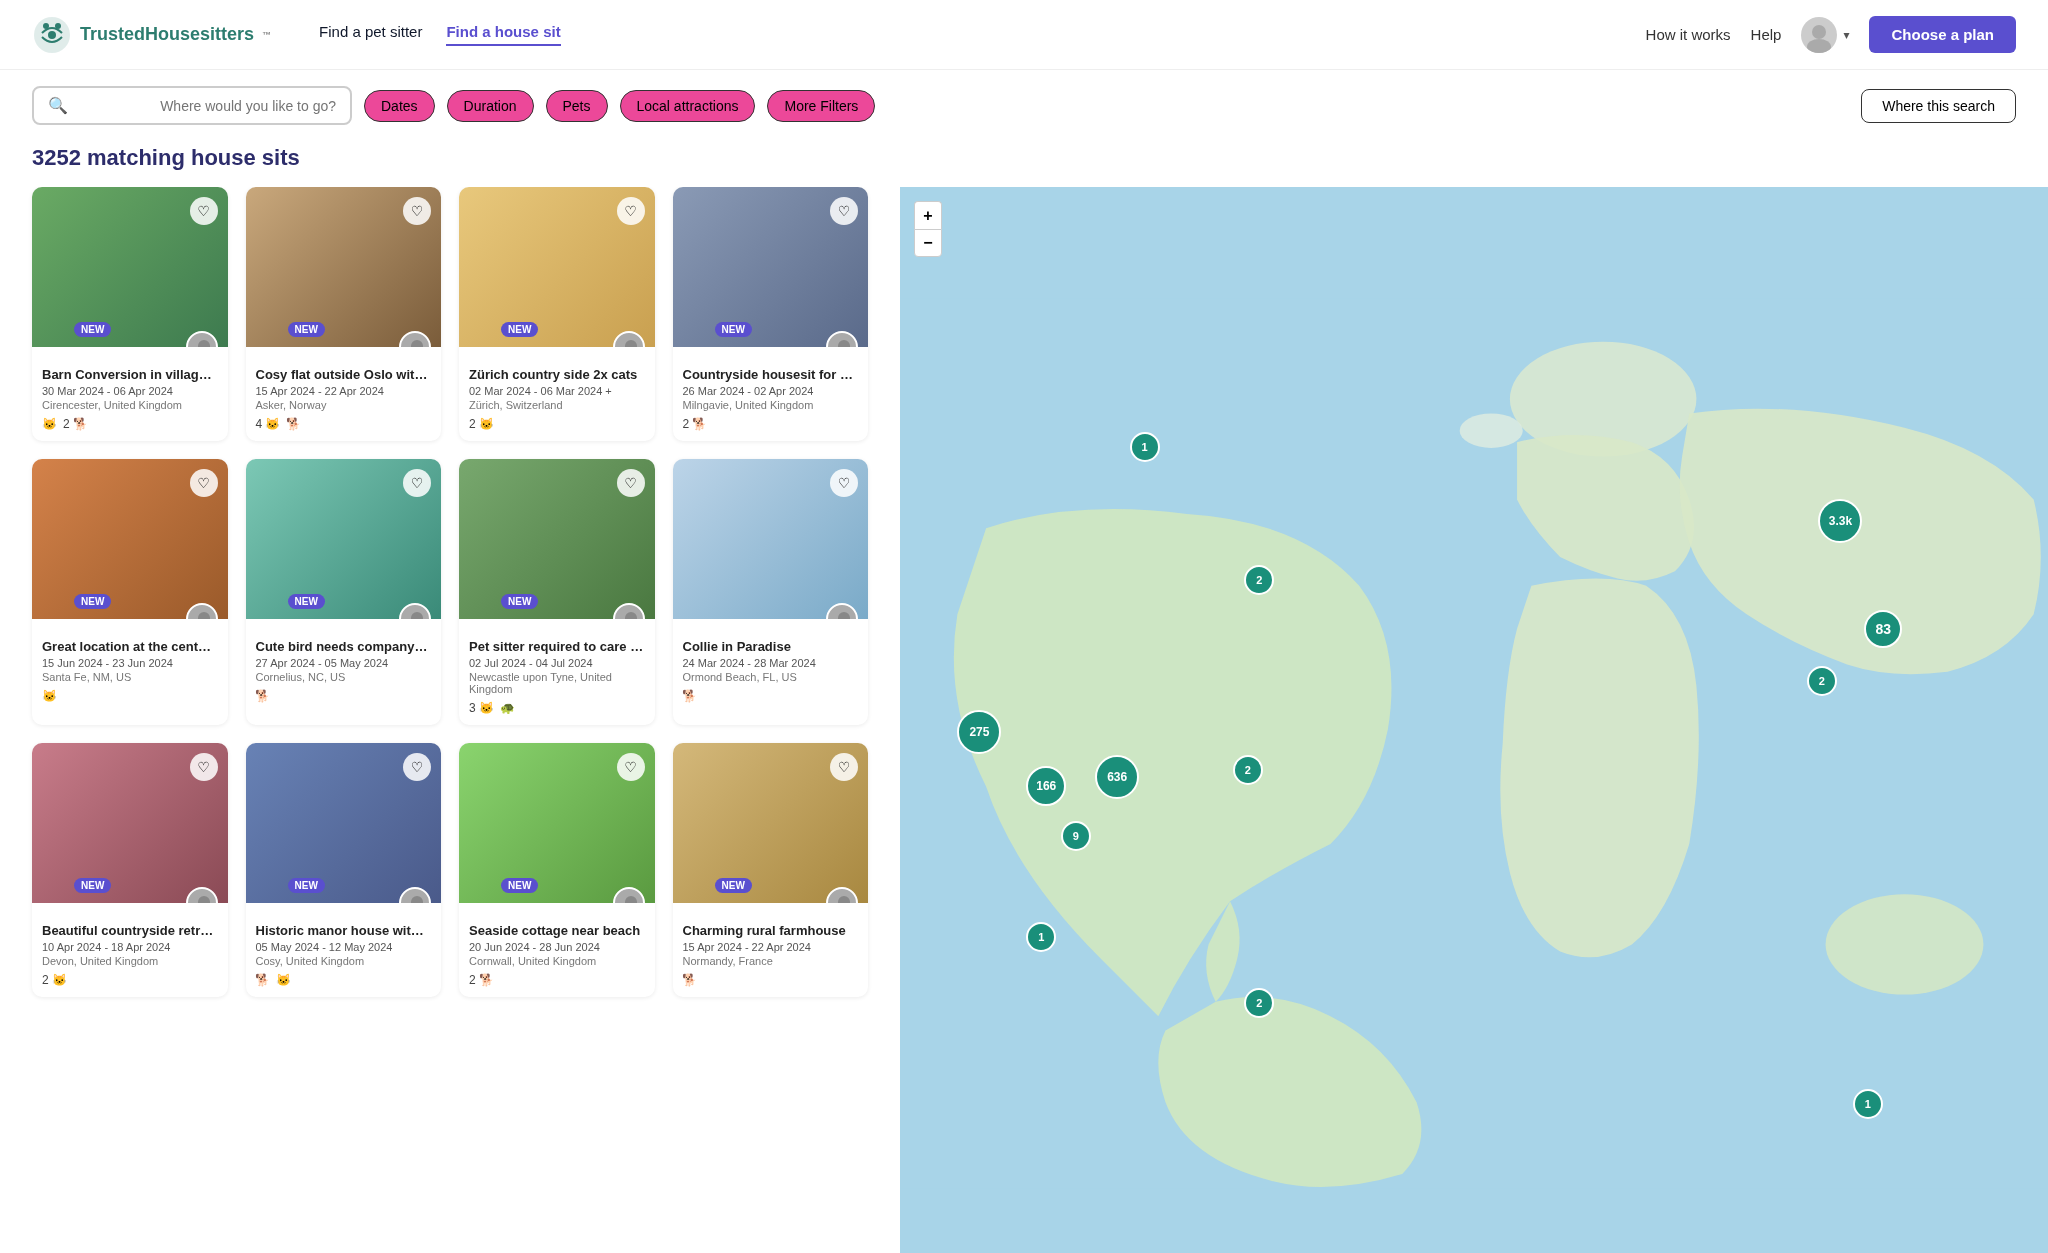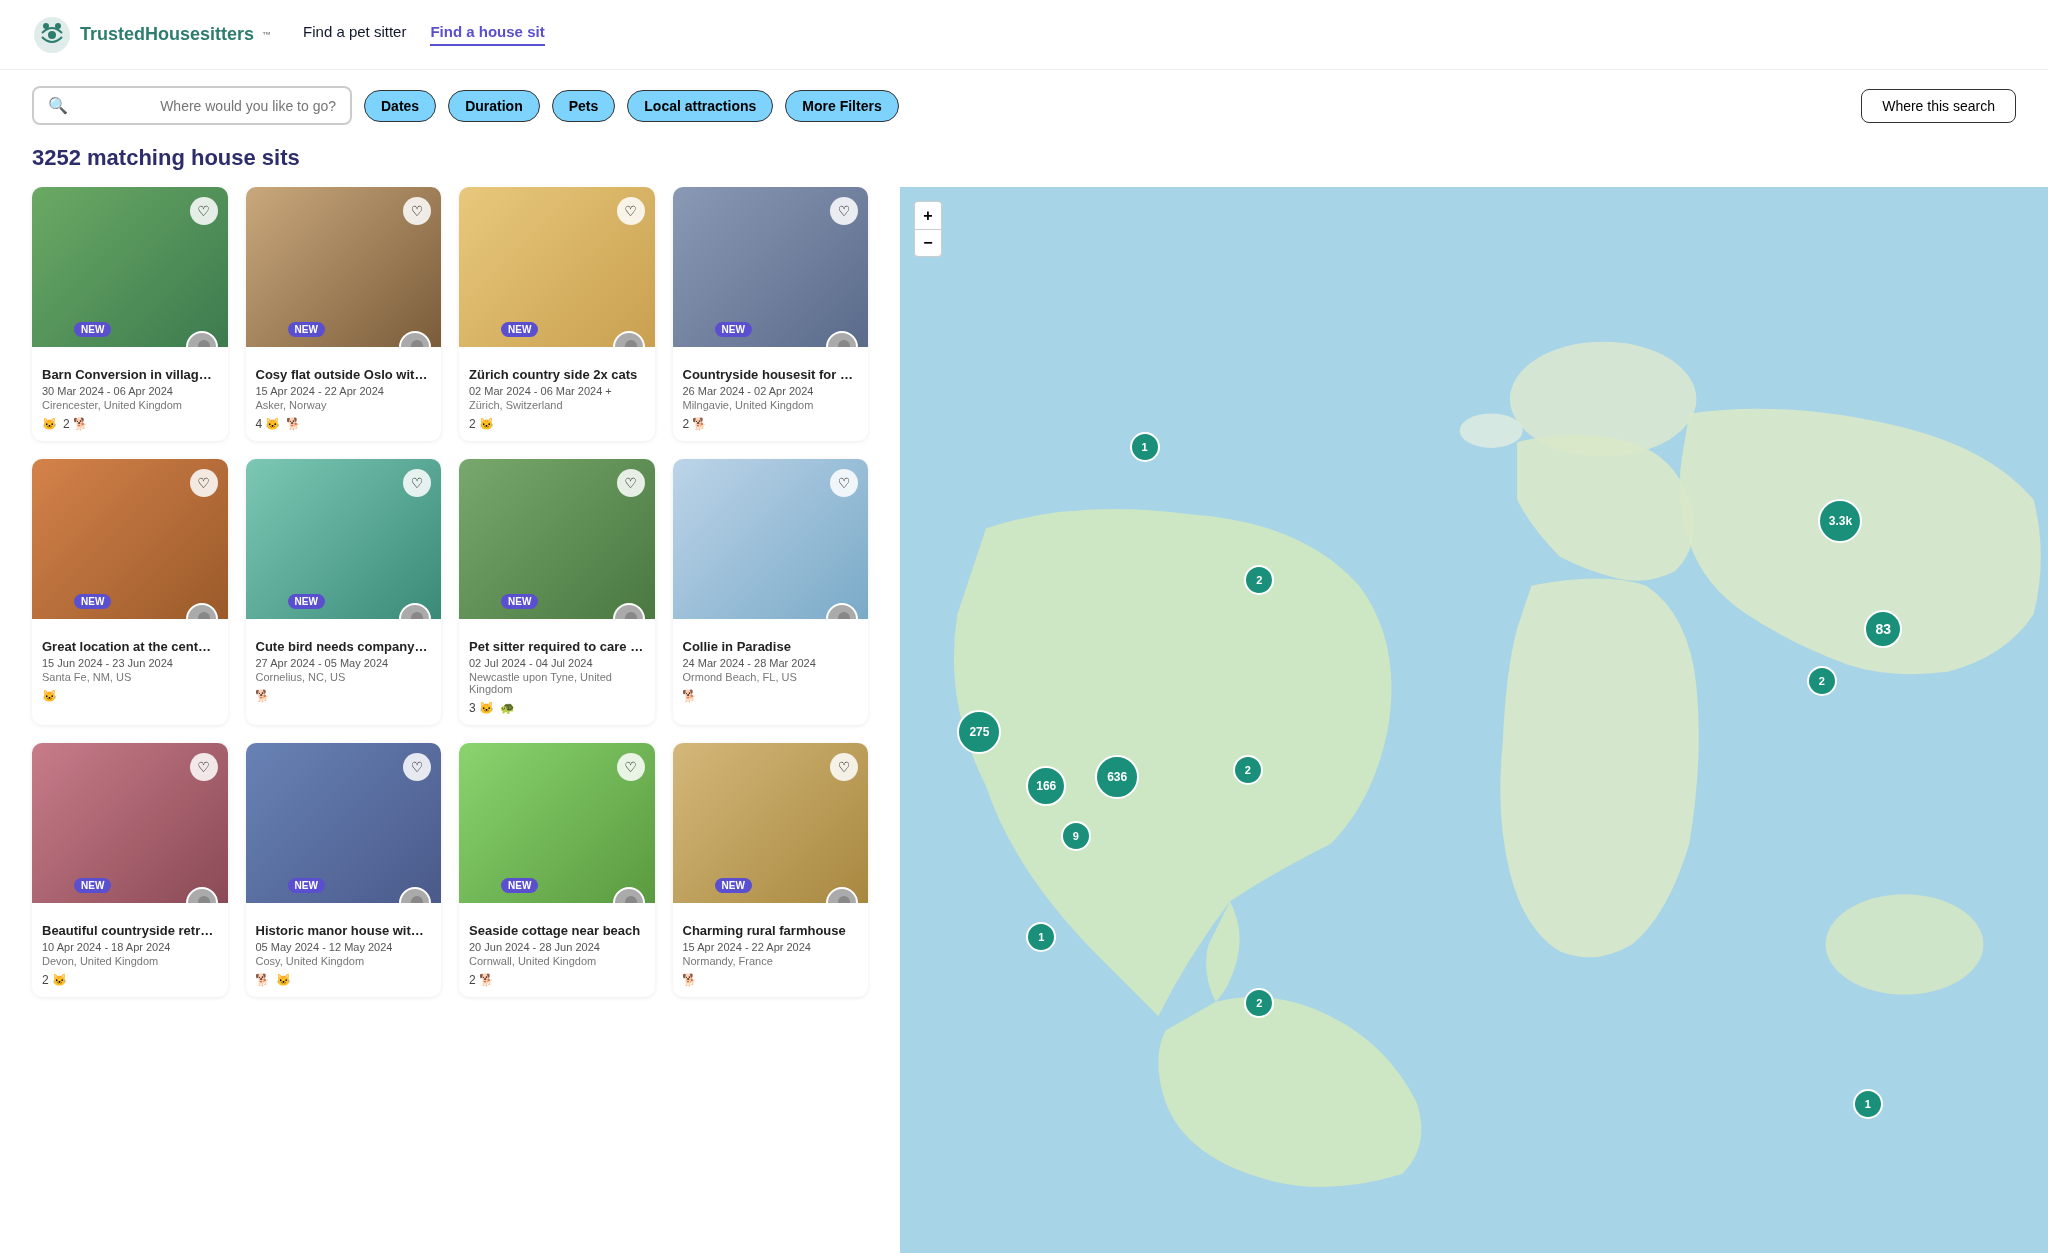--- a/index.html
+++ b/index.html
@@ -1,37 +1,37 @@
 <!DOCTYPE html>
 <html><head>
   <meta charset="utf-8">
   <style>
     * { box-sizing: border-box; margin: 0; padding: 0; }
     body { font-family: -apple-system, BlinkMacSystemFont, 'Segoe UI', sans-serif; background: #fff; color: #333; font-size: 14px; }
 
     
-    .header { display: flex; align-items: center; padding: 0 32px; height: 70px; border-bottom: 1px solid #eee; gap: 24px; }
+    .header { display: flex; align-items: center; padding: 0 32px; height: 70px; border-bottom: 1px solid #eee; gap: 40px; }
     .logo { display: flex; align-items: center; gap: 8px; font-weight: 700; font-size: 18px; color: #2d7d6f; white-space: nowrap; }
     .logo-icon { width: 40px; height: 40px; }
     .nav { display: flex; gap: 24px; margin-left: 8px; }
     .nav-item { font-size: 15px; color: #0f172a; text-decoration: none; cursor: pointer; padding-bottom: 4px; }
     .nav-item.active { color: #5a4fcf; border-bottom: 2px solid #5a4fcf; font-weight: 600; }
     .header-right { margin-left: auto; display: flex; align-items: center; gap: 20px; }
     .header-link { font-size: 15px; color: #333; cursor: pointer; }
     .avatar-wrapper { display: flex; align-items: center; gap: 6px; cursor: pointer; }
     .avatar { width: 36px; height: 36px; border-radius: 50%; background: #ccc; overflow: hidden; display: flex; align-items: center; justify-content: center; }
     .chevron { font-size: 12px; color: #555; }
     .choose-plan-btn { background: #5a4fcf; color: #fff; border: none; border-radius: 6px; padding: 10px 22px; font-size: 15px; font-weight: 600; cursor: pointer; white-space: nowrap; }
 
     
     .search-section { padding: 16px 32px 12px; display: flex; align-items: center; gap: 12px; flex-wrap: wrap; }
     .search-input-wrapper { display: flex; align-items: center; border: 2px solid #ccc; border-radius: 8px; padding: 8px 14px; gap: 8px; width: 320px; }
     .search-input { border: none; outline: none; font-size: 14px; color: #333; width: 100%; background: transparent; text-align: right; }
     .search-icon-el { color: #888; font-size: 16px; }
-    .filter-btn { border: 1.5px solid #333; background: #7dd3fc; border-radius: 20px; padding: 7px 16px; font-size: 14px; font-weight: 700; cursor: pointer; white-space: nowrap; }
+    .filter-btn { border: 1.5px solid #333; background: #ec4899; border-radius: 20px; padding: 7px 16px; font-size: 14px; font-weight: 400; cursor: pointer; white-space: nowrap; }
     .save-search-btn { margin-left: auto; border: 1.5px solid #333; background: #fff; border-radius: 8px; padding: 8px 20px; font-size: 14px; font-weight: 500; cursor: pointer; white-space: nowrap; }
 
     
     .results-heading { padding: 8px 32px 16px; font-size: 22px; font-weight: 700; color: #2d2d6b; }
 
     
     .main-layout { display: flex; gap: 0; }
 
     
     .listings-panel { flex: 0 0 900px; padding: 0 32px 24px; overflow-y: auto; }
@@ -98,20 +98,34 @@
     </svg>
     <span>TrustedHousesitters</span>
     <sup style="font-size:9px;color:#888;vertical-align:super">™</sup>
   </div>
 
   <nav class="nav">
     <a class="nav-item">Find a pet sitter</a>
     <a class="nav-item active">Find a house sit</a>
   </nav>
 
+  <div class="header-right">
+    <span class="header-link">How it works</span>
+    <span class="header-link">Help</span>
+    <div class="avatar-wrapper">
+      <div class="avatar">
+        <svg viewBox="0 0 36 36" width="36" height="36">
+            <circle cx="18" cy="15" r="7" fill="#aaa"></circle>
+            <ellipse cx="18" cy="30" rx="12" ry="8" fill="#aaa"></ellipse>
+          </svg>
+      </div>
+      <span class="chevron">▾</span>
+    </div>
+    <button class="choose-plan-btn">Choose a plan</button>
+  </div>
 </header>
 
 <div class="search-section">
   <div class="search-input-wrapper">
     <span class="search-icon-el">🔍</span>
     <input class="search-input" type="text" placeholder="Where would you like to go?" style="">
   </div>
 
   <button class="filter-btn">Dates</button>
   <button class="filter-btn">Duration</button>

